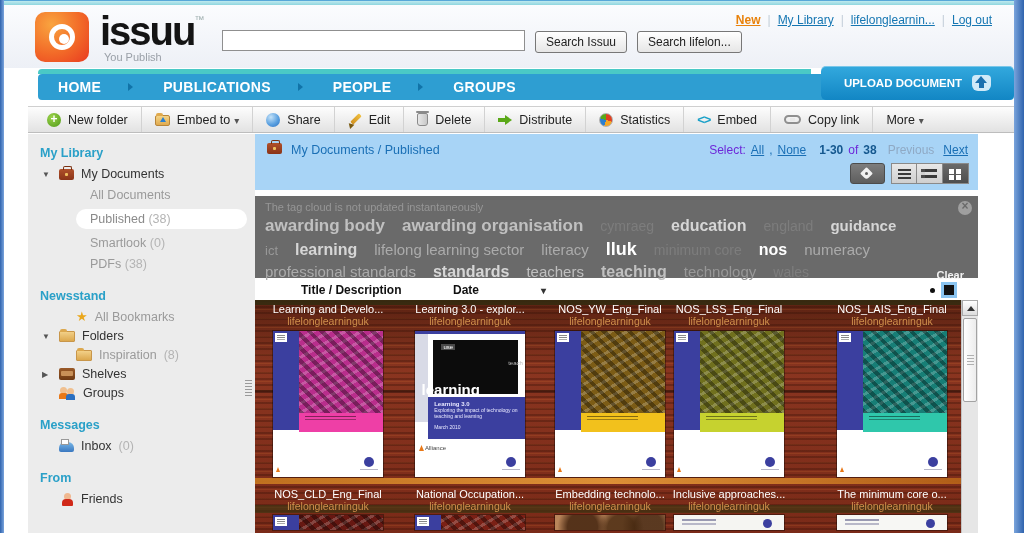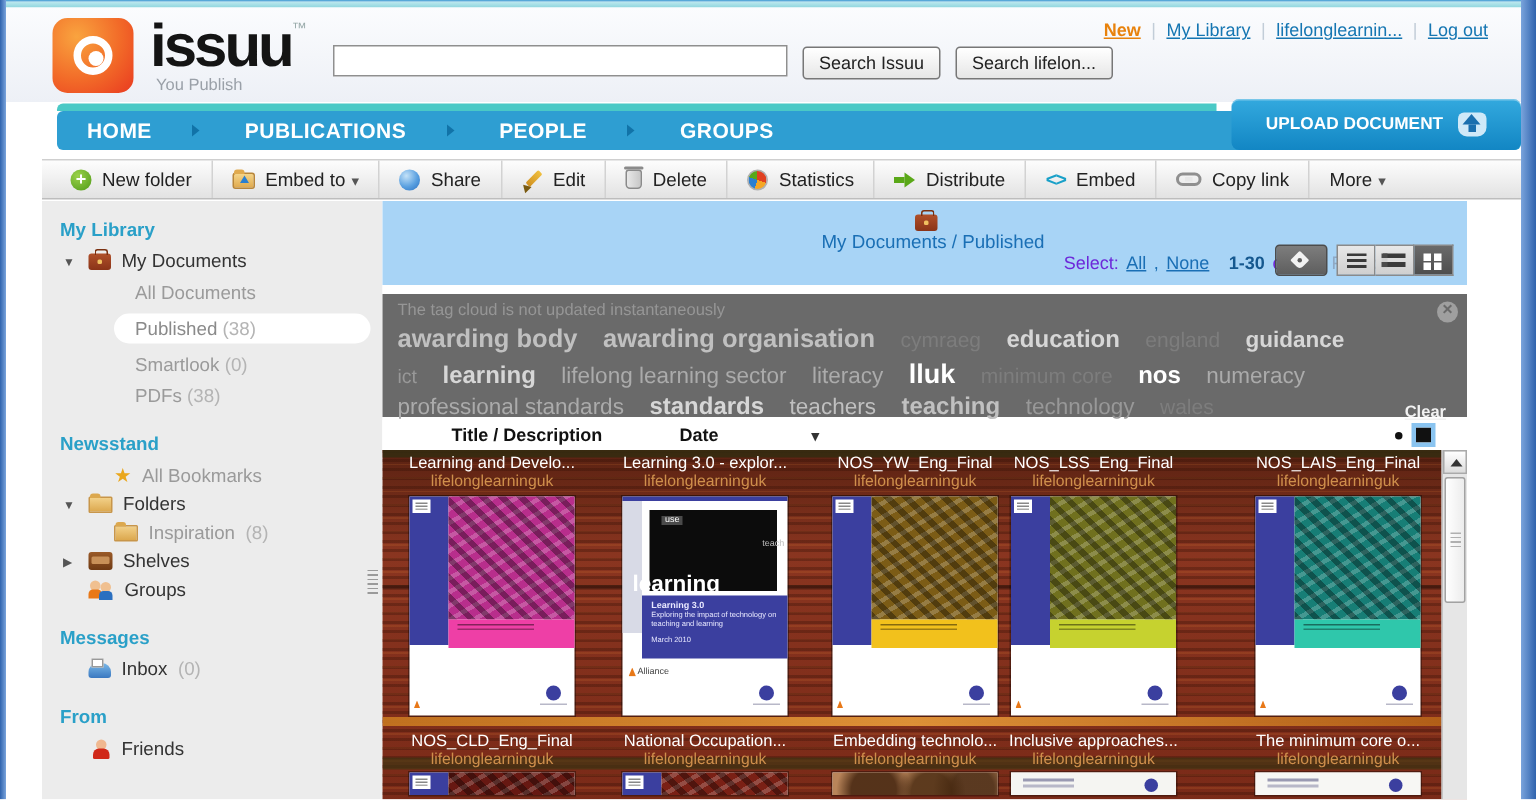--- a/index.html
+++ b/index.html
@@ -88,21 +88,21 @@
   .icon-mail { width:15px; height:10px; background:linear-gradient(180deg,#7ab8e8,#3a78c0); border-radius:6px 6px 2px 2px; position:relative; margin-top:2px; }
   .icon-mail::before { content:""; position:absolute; left:2px; top:-3px; width:6px; height:4px; background:#fff; border:1px solid #999; }
   .icon-person { width:13px; height:13px; position:relative; }
   .icon-person::before { content:""; position:absolute; left:3px; top:0; width:7px; height:7px; border-radius:50%; background:#f0b890; }
   .icon-person::after { content:""; position:absolute; left:1px; top:6px; width:11px; height:7px; border-radius:4px 4px 1px 1px; background:#d02818; }
   .sb-grip { position:absolute; right:3px; top:246px; width:7px; height:16px; background:repeating-linear-gradient(180deg,#9a9a9a 0 1px,transparent 1px 3px); }
 
   
   .main { position:absolute; left:255px; top:134px; width:723px; bottom:0; background:#fff; }
   .bcbar { position:absolute; left:0; top:0; right:0; height:56px; background:#a8d4f6; }
-  .bc-row1 { display:flex; align-items:center; padding:9px 10px 0 12px; font-size:12.5px;flex-direction:column; }
+  .bc-row1 { display:flex; padding:9px 10px 0 12px; font-size:12.5px; }
   .bc-crumb { color:#1a6fb5; margin-left:9px; cursor:pointer; }
   .bc-right { margin-left:auto; display:flex; align-items:center; gap:5px; font-size:12px; }
   .bc-right .lbl { color:#6d28d9; }
   .bc-right a { color:#1a6fb5; text-decoration:underline; cursor:pointer; }
   .bc-right .comma { color:#1a6fb5; }
   .bc-right .bold { color:#15588f; font-weight:bold; }
   .bc-right .dim { color:#8fa9c4; }
   .bc-row2 { position:absolute; right:9px; top:29px; display:flex; gap:6px; }
   .tagbtn { width:35px; height:21px; background:linear-gradient(180deg,#7d7d7d,#5e5e5e); border:1px solid #4c4c4c; border-radius:3px; position:relative; cursor:pointer; }
   .tagbtn::before { content:""; position:absolute; left:11px; top:5px; width:9px; height:9px; background:#f2f2f2; border-radius:1px 1px 3px 1px; transform:rotate(45deg); }
@@ -267,26 +267,26 @@
       </div>
     <div class="tbtn">
         <span class="ic ic-pencil"></span>
         <span>Edit</span>
       </div>
     <div class="tbtn">
         <span class="ic ic-trash"></span>
         <span>Delete</span>
       </div>
     <div class="tbtn">
+        <span class="ic ic-distribute"></span>
+        <span>Distribute</span>
+      </div>
+    <div class="tbtn">
         <span class="ic ic-stats"></span>
         <span>Statistics</span>
-      </div>
-    <div class="tbtn">
-        <span class="ic ic-distribute"></span>
-        <span>Distribute</span>
       </div>
     <div class="tbtn">
         <span class="ic ic-embed"></span>
         <span>Embed</span>
       </div>
     <div class="tbtn">
         <span class="ic ic-link"></span>
         <span>Copy link</span>
       </div>
     <div class="tbtn" style="border-right:none">

